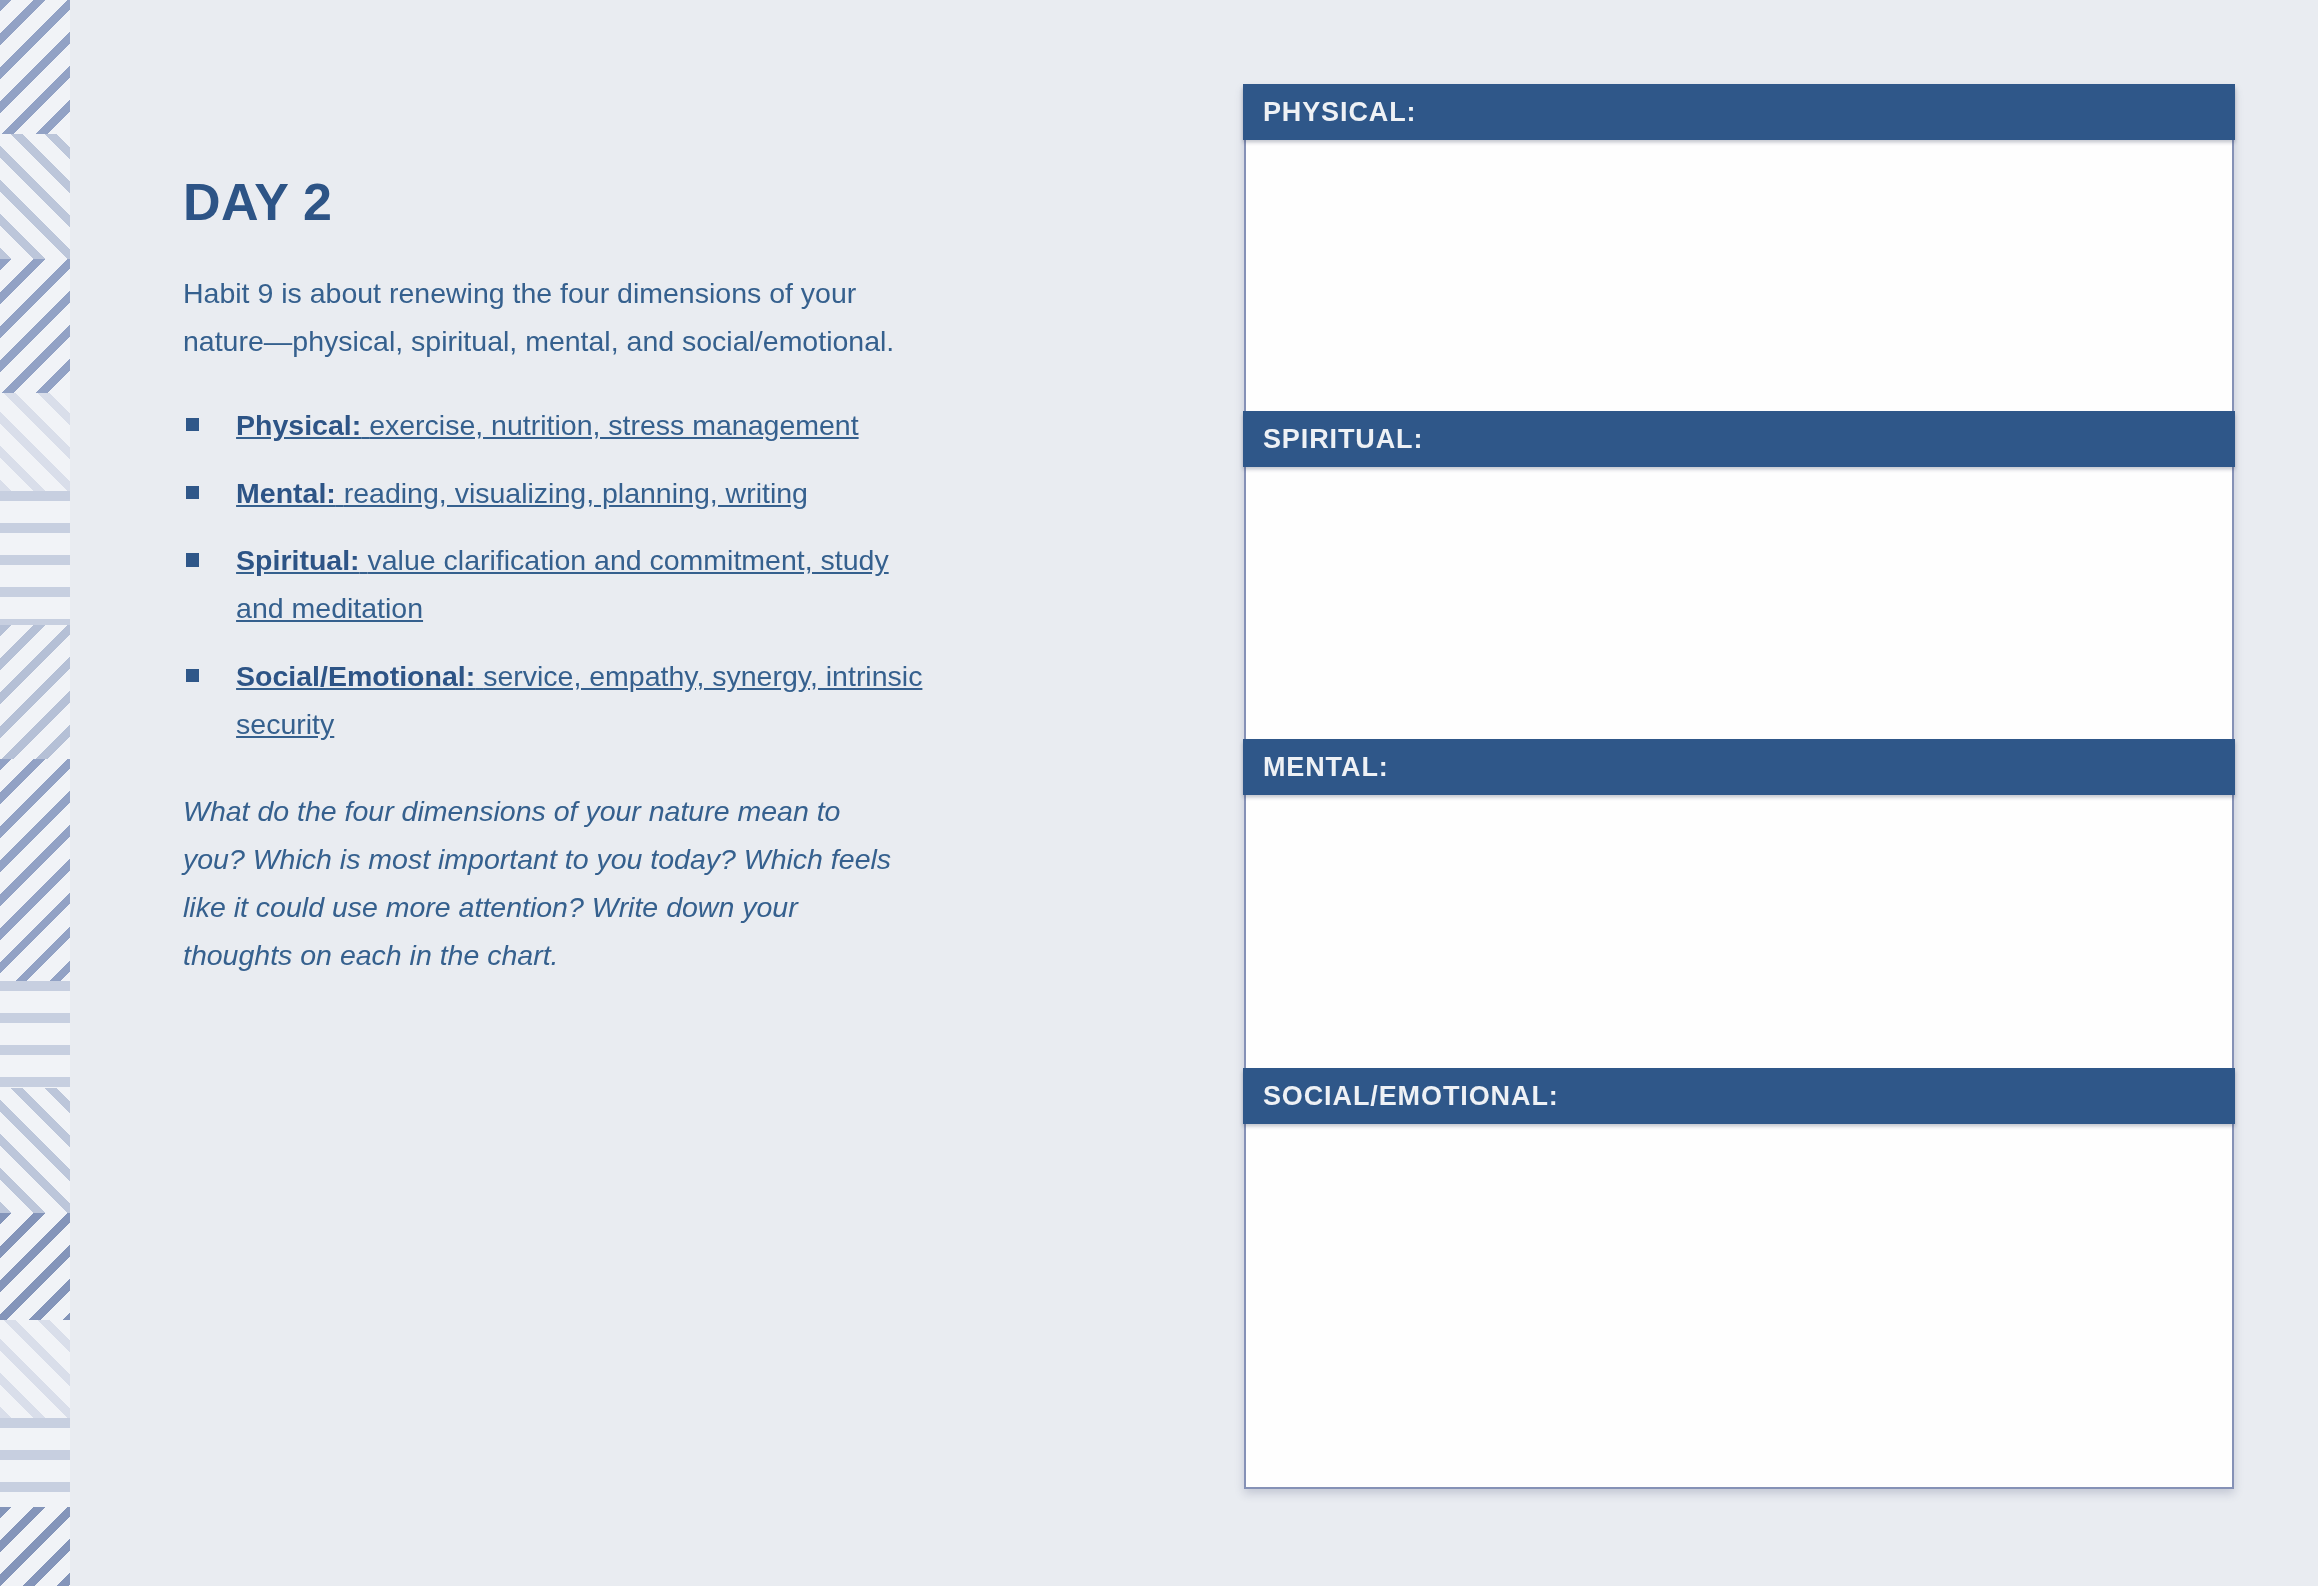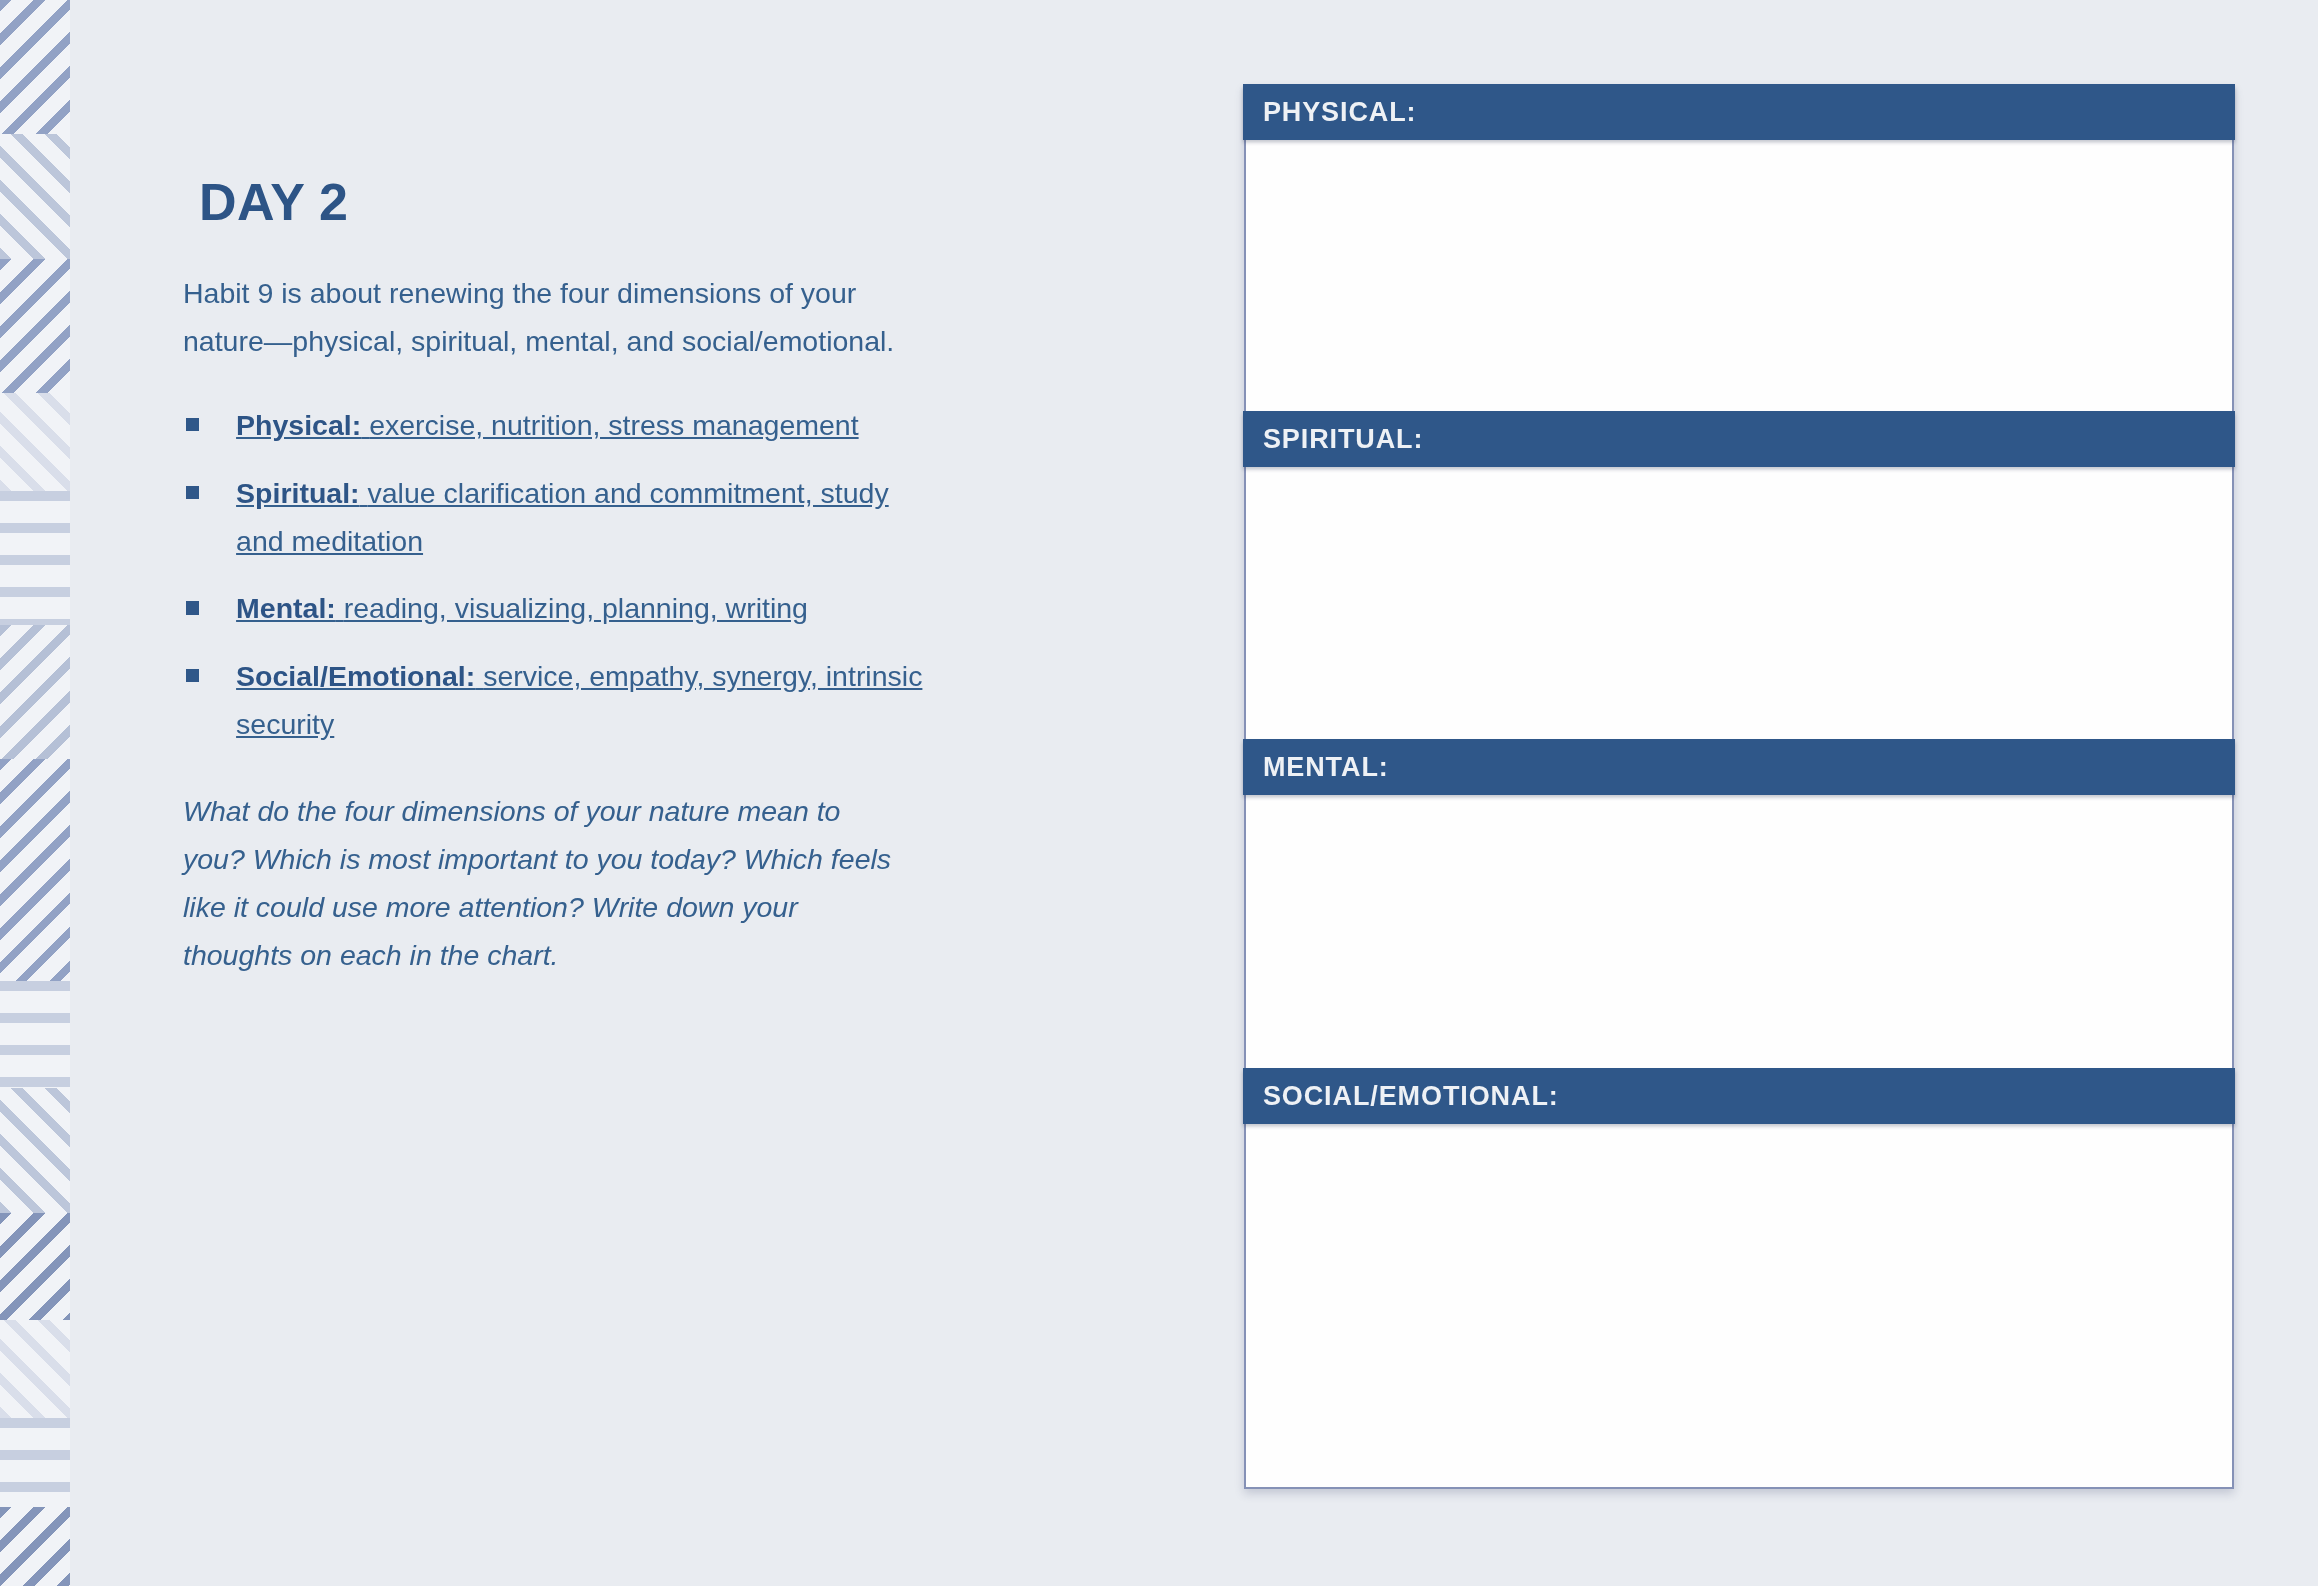--- a/index.html
+++ b/index.html
@@ -25,21 +25,21 @@
   .d-light-ne {background:repeating-linear-gradient(135deg,#b5c0d6 0 8px,transparent 8px 24px);}
   .d-pale-nw  {background:repeating-linear-gradient(45deg,#d9deea 0 8px,transparent 8px 24px);}
   .h-light    {background:repeating-linear-gradient(180deg,#c7cfe0 0 9.8px,transparent 9.8px 32px);}
 
   
   .left-col{
     position:absolute;left:183px;top:175px;width:785px;
     color:#35608e;font-size:28.5px;line-height:48px;
   }
   .page-title{
-    margin:0 0 39px 16px;
+    margin:0 0 39px 0;
     font-size:52px;line-height:55px;font-weight:700;
     color:#2d5486;letter-spacing:0.4px;
   }
   .intro{margin:0 0 36px 0;max-width:713px;}
   ul.dim-list{list-style:none;margin:0 0 39px 0;padding:0;}
   ul.dim-list li{display:flex;margin-bottom:19.6px;max-width:754px;}
   .sq-bullet{
     flex:0 0 13.4px;width:13.4px;height:13.4px;background:#2f5789;
     margin:17px 37px 0 2.7px;
   }
@@ -104,25 +104,25 @@
 
     <p class="intro">Habit 9 is about renewing the four dimensions of your nature—physical, spiritual, mental, and social/emotional.</p>
 
     <ul class="dim-list">
       <li>
         <span class="sq-bullet"></span>
         <span class="li-text"><span class="term">Physical:</span> <span>exercise, nutrition, stress management</span></span>
       </li>
       <li>
         <span class="sq-bullet"></span>
-        <span class="li-text"><span class="term">Spiritual:</span> <span>value clarification and commitment, study and meditation</span></span>
+        <span class="li-text"><span class="term">Mental:</span> <span>reading, visualizing, planning, writing</span></span>
       </li>
       <li>
         <span class="sq-bullet"></span>
-        <span class="li-text"><span class="term">Mental:</span> <span>reading, visualizing, planning, writing</span></span>
+        <span class="li-text"><span class="term">Spiritual:</span> <span>value clarification and commitment, study and meditation</span></span>
       </li>
       <li>
         <span class="sq-bullet"></span>
         <span class="li-text"><span class="term">Social/Emotional:</span> <span>service, empathy, synergy, intrinsic security</span></span>
       </li>
     </ul>
 
     <p class="prompt">What do the four dimensions of your nature mean to you? Which is most important to you today? Which feels like it could use more attention? Write down your thoughts on each in the chart.</p>
   </section>
 

